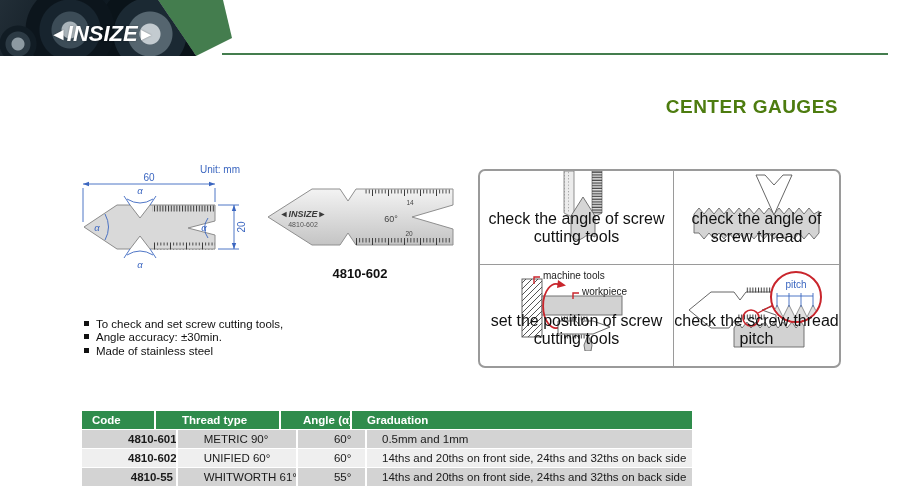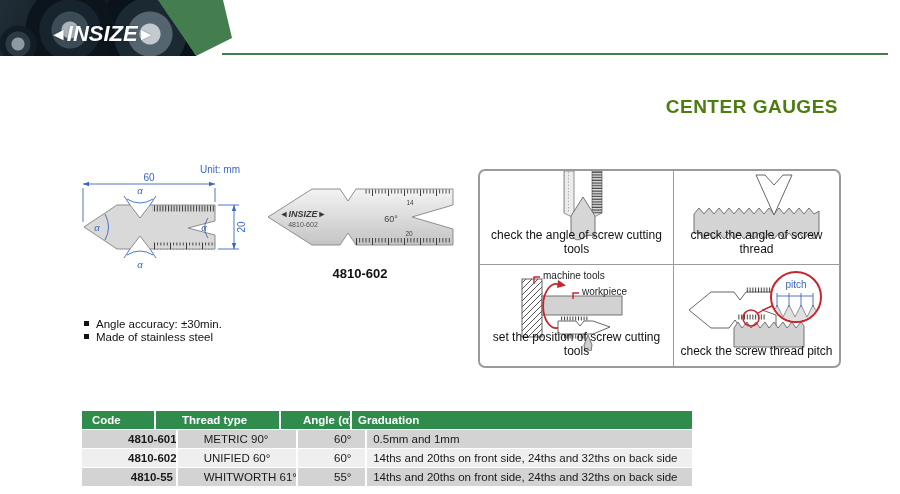--- a/index.html
+++ b/index.html
@@ -37,40 +37,40 @@
     font-size:13px;font-weight:bold;color:#111;}
 
   
   .usage{position:absolute;left:478px;top:169px;width:363px;height:199px;border:2px solid #9a9a9a;
     border-radius:7px;box-sizing:border-box;background:#fff;display:grid;
     grid-template-columns:194px 1fr;grid-template-rows:94px 1fr;overflow:hidden;}
   .ucell{position:relative;box-sizing:border-box;}
   .ucell.br{border-right:1px solid #9a9a9a;}
   .ucell.bb{border-bottom:1px solid #9a9a9a;}
   .ucell svg{position:absolute;left:0;top:0;}
-  .ucap{position:absolute;left:0;bottom:8px;width:100%;text-align:center;font-size:12px;color:#111;}
+  .ucap{position:absolute;left:0;bottom:18px;width:100%;text-align:center;font-size:16px;color:#111;}
 
   
   .features{position:absolute;left:84px;top:318px;font-size:11.5px;color:#111;line-height:13.4px;}
   .feat-line{white-space:nowrap;}
   .feat-line .sq{display:inline-block;width:5px;height:5px;background:#111;margin-right:7px;vertical-align:2px;}
   .feat-line.cont{padding-left:12px;}
 
   
   .spec-table{position:absolute;left:82px;top:411px;width:610px;font-size:11.5px;}
   .trow{display:flex;height:18px;line-height:18px;border-bottom:1px solid #fff;}
   .trow.head{background:#2f8c4c;color:#fff;font-weight:bold;}
   .trow.odd{background:#d3d3d3;}
   .trow.even{background:#efefef;}
   .tc{box-sizing:border-box;border-right:2px solid #fff;overflow:hidden;white-space:nowrap;padding-left:22px;}
   .tc:last-child{border-right:none;}
   .c0{width:74px;text-align:center;}
   .c1{width:125px;padding-left:26px;}
   .c2{width:71px;text-align:center;}
-  .c3{width:340px;padding-left:6px;}
+  .c3{width:340px;padding-left:15px;}
   .trow.head .c0{text-align:left;padding-left:10px;}
   .body-code{font-weight:bold;margin-left:24px;}
 </style>
 </head>
 <body>
 
 <div id="page">
 
   <svg width="0" height="0" style="position:absolute">
     <defs>
@@ -225,20 +225,21 @@
             <line x1="103" y1="31" x2="139" y2="31"></line>
           </g>
         </g>
         <text x="122" y="23" text-anchor="middle" font-size="10" fill="#3b66c0">pitch</text>
       </svg>
       <div class="ucap">check the screw thread pitch</div>
     </div>
   </div>
 
   <div class="features">
+    <div class="feat-line"><span class="sq"></span><span>To check and set screw cutting tools,</span></div>
     <div class="feat-line"><span class="sq"></span><span>Angle accuracy: ±30min.</span></div>
     <div class="feat-line"><span class="sq"></span><span>Made of stainless steel</span></div>
   </div>
 
   <div class="spec-table">
     <div class="trow head">
       <div class="tc c0">Code</div>
       <div class="tc c1">Thread type</div>
       <div class="tc c2">Angle (α)</div>
       <div class="tc c3">Graduation</div>

